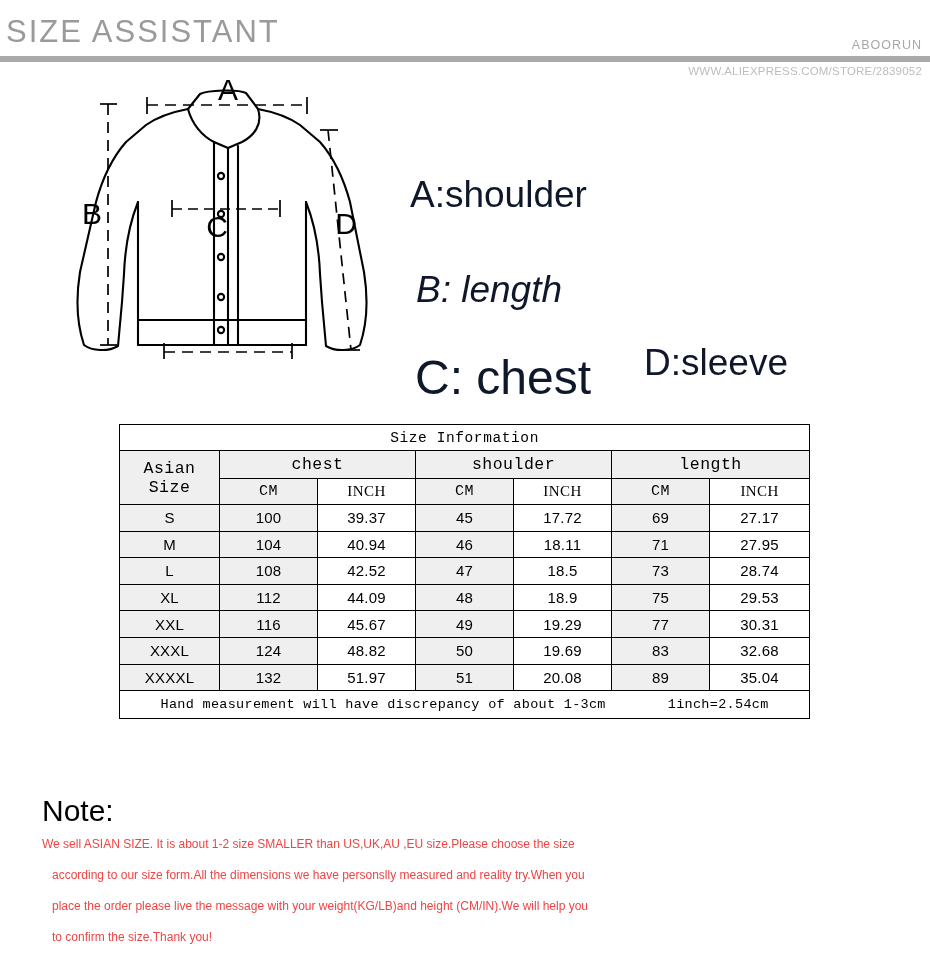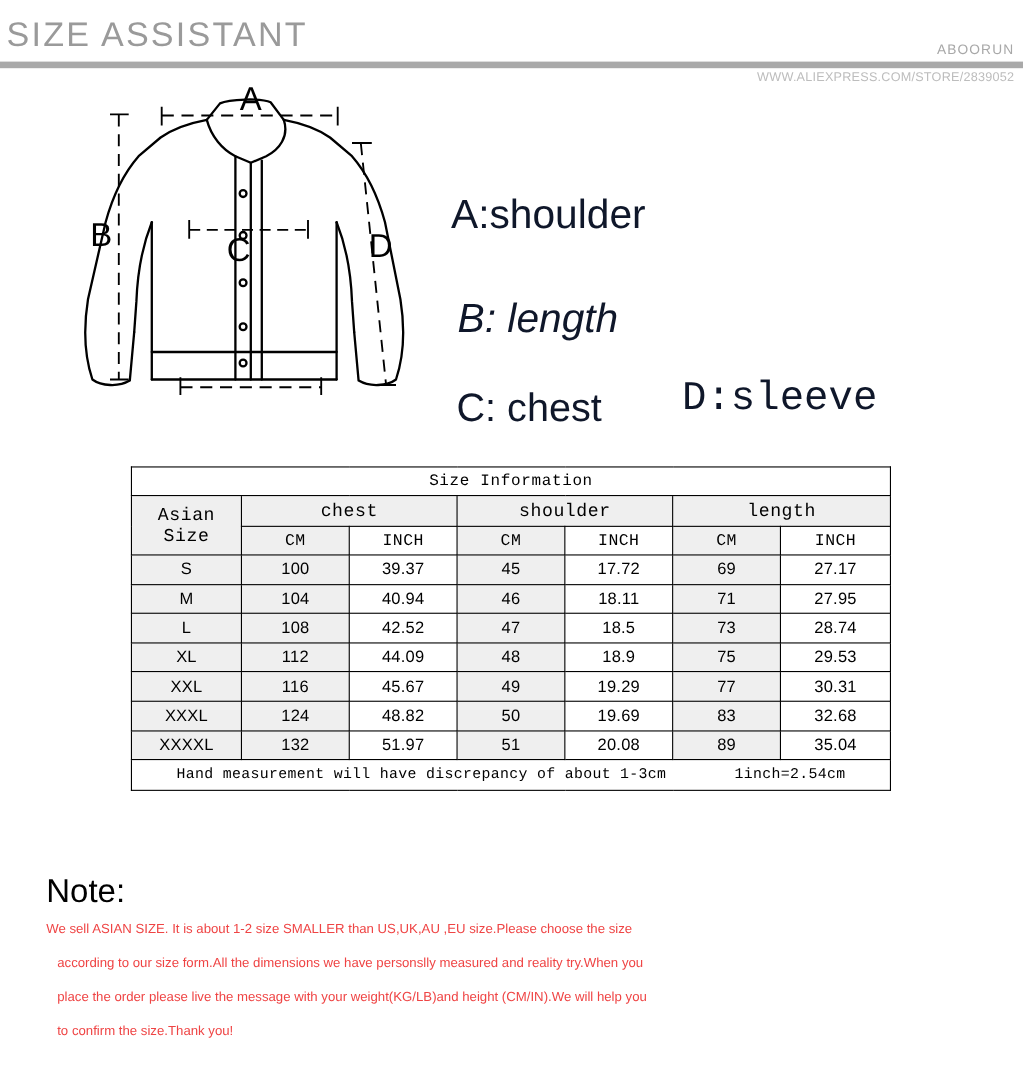--- a/index.html
+++ b/index.html
@@ -71,22 +71,22 @@
   
   .legend-item {
     position: absolute;
     color: #0f172a;
     font-weight: 400;
     white-space: nowrap;
     font-family: "Liberation Sans", sans-serif;
   }
   #legend-a { left: 410px; top: 112px; font-size: 37px; }
   #legend-b { left: 416px; top: 207px; font-size: 37px; font-style: italic; }
-  #legend-c { left: 415px; top: 288px; font-size: 36px; }
-  #legend-d { left: 620px; top: 280px; font-size: 37px; font-family: Liberation Mono, monospace; }
+  #legend-c { left: 415px; top: 288px; font-size: 48px; }
+  #legend-d { left: 644px; top: 280px; font-size: 37px; }
 
   
   #size-table-wrap {
     position: absolute;
     left: 119px; top: 424px;
     width: 690px;
   }
   table.size-table {
     border-collapse: collapse;
     width: 690px;
@@ -123,21 +123,21 @@
     font-family: "Liberation Sans", sans-serif;
     letter-spacing: 0.2px;
   }
   .foot-row td {
     height: 27px;
     font-size: 13.5px;
     letter-spacing: 0.3px;
     background: #fff;
   }
   .shade { background: #efefef; }
-  .plain { background: #ffffff; }
+  .plain { background: #ffffff; font-family: Liberation Serif, serif; }
   .sizecol { background: #efefef; }
 
   .foot-inner {
     display: flex;
     justify-content: center;
     align-items: center;
     gap: 62px;
     white-space: nowrap;
   }
 

